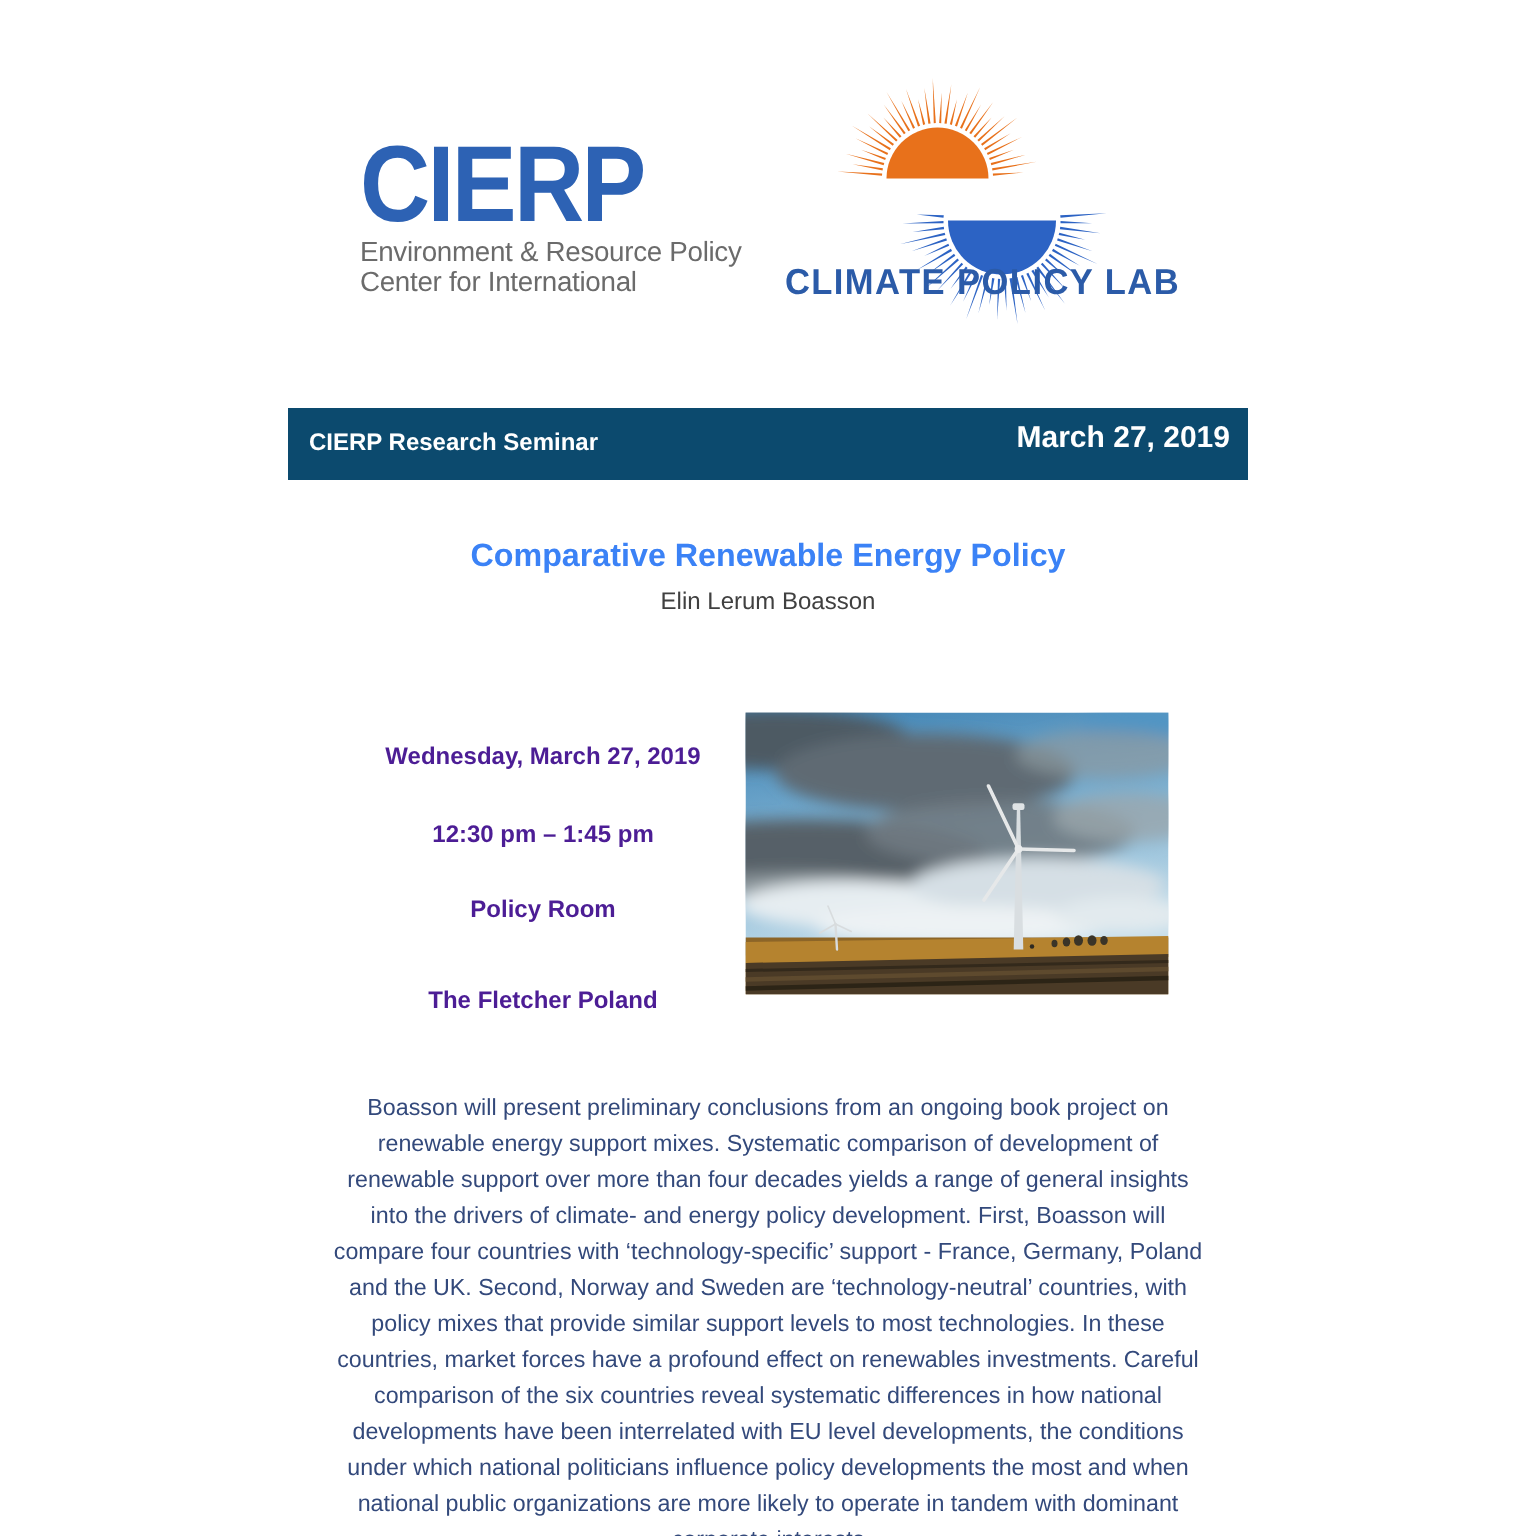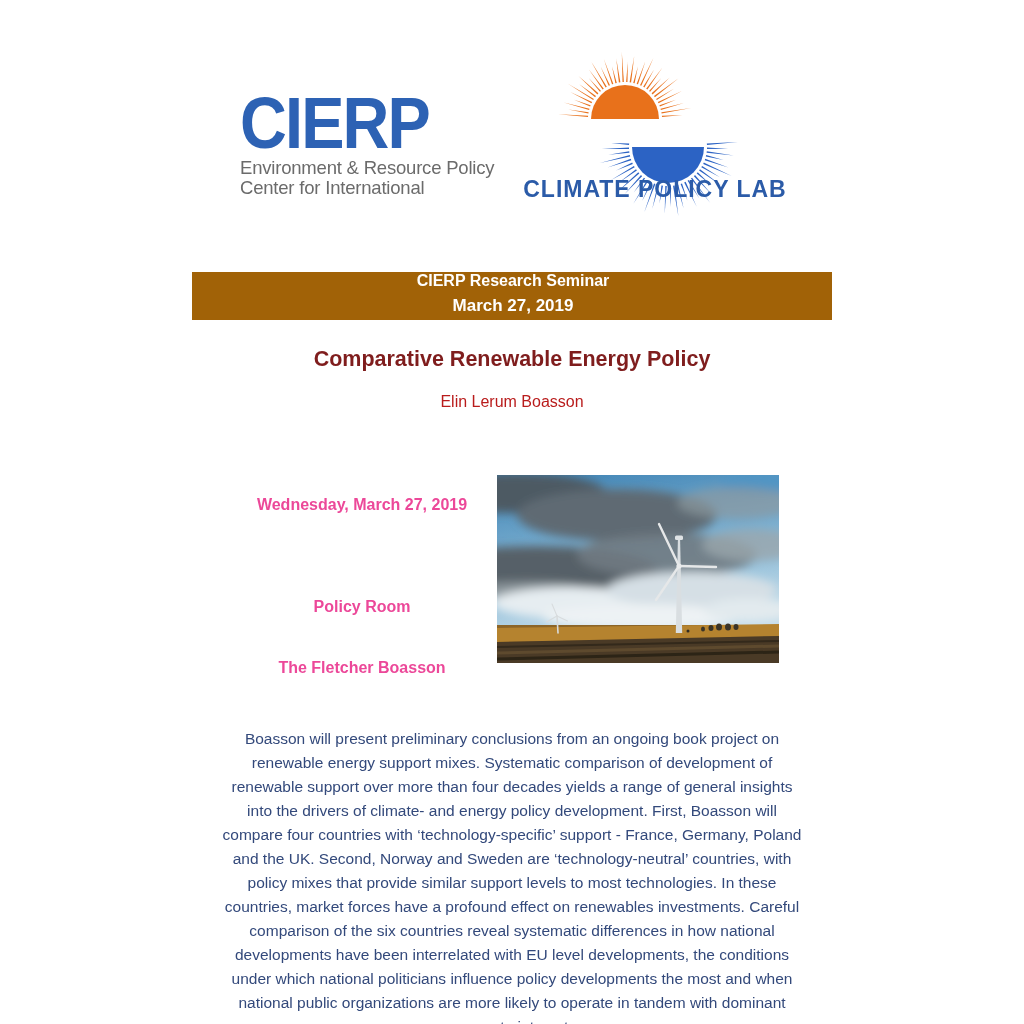--- a/index.html
+++ b/index.html
@@ -11,34 +11,34 @@
   .cierp-acronym{font-size:72px;font-weight:bold;letter-spacing:-2px;line-height:62px;
                  transform:scaleX(.9);transform-origin:left top;color:#2D62B4;}
   .cierp-sub{margin-top:4px;font-size:18.5px;line-height:20px;letter-spacing:-.2px;color:#6B6B6B;}
   .cpl-logo{position:absolute;left:510px;top:44px;width:290px;height:180px;}
   .cpl-svg{position:absolute;left:0;top:0;width:290px;height:180px;}
   .cpl-title{position:absolute;left:0;top:131px;width:290px;text-align:center;
              font-size:24px;letter-spacing:1px;color:#2B5BA8;font-weight:bold;
              transform:scaleX(.96);transform-origin:center;}
 
   
-  .banner{position:absolute;left:192px;top:272px;width:640px;height:48px;background:#a16207;
+  .banner{position:absolute;left:192px;top:272px;width:640px;height:48px;background:#0c4a6e;
           display:flex;align-items:center;justify-content:space-between;box-sizing:border-box;
-          padding:0 12px 0 14px;color:#ffffff;font-weight:bold;font-size:16px;flex-direction:column;}
-  .banner .date{transform:translateY(-4px);font-size:17px;}
-
-  
-  .event-title{position:absolute;left:192px;top:347px;width:640px;text-align:center;
-               font-size:21.5px;font-weight:bold;color:#7f1d1d;}
+          padding:0 12px 0 14px;color:#ffffff;font-weight:bold;font-size:16px;}
+  .banner .date{transform:translateY(-4px);font-size:20px;}
+
+  
+  .event-title{position:absolute;left:192px;top:358px;width:640px;text-align:center;
+               font-size:21.5px;font-weight:bold;color:#3b82f6;}
   .event-speaker{position:absolute;left:192px;top:393px;width:640px;text-align:center;
-                 font-size:16px;color:#b91c1c;}
+                 font-size:16px;color:#404040;}
 
   
   .detail{position:absolute;left:192px;width:340px;text-align:center;font-size:16px;
-          font-weight:bold;color:#ec4899;}
+          font-weight:bold;color:#4c1d95;}
   .d1{top:496px}.d2{top:548px}.d3{top:598px}.d4{top:659px}
 
   
   .photo{position:absolute;left:497px;top:475px;width:282px;height:188px;}
   .photo svg{display:block;width:282px;height:188px;}
 
   
   .body-text{position:absolute;left:204px;top:727px;width:616px;text-align:center;
              font-size:15.5px;line-height:24px;color:#33497B;white-space:pre-line;}
 </style>
@@ -135,22 +135,23 @@
 
   <div class="banner">
     <span>CIERP Research Seminar</span>
     <span class="date">March 27, 2019</span>
   </div>
 
   <div class="event-title">Comparative Renewable Energy Policy</div>
   <div class="event-speaker">Elin Lerum Boasson</div>
 
   <div class="detail d1">Wednesday, March 27, 2019</div>
+  <div class="detail d2">12:30 pm – 1:45 pm</div>
   <div class="detail d3">Policy Room</div>
-  <div class="detail d4">The Fletcher Boasson</div>
+  <div class="detail d4">The Fletcher Poland</div>
 
   <div class="photo">
     <svg viewBox="0 0 282 188" preserveAspectRatio="none">
       <defs>
         <linearGradient id="sky" x1="0" y1="0" x2="0.25" y2="1">
           <stop offset="0" stop-color="#3E83B5"></stop>
           <stop offset="0.55" stop-color="#7FB2D2"></stop>
           <stop offset="1" stop-color="#C2DCEA"></stop>
         </linearGradient>
         <filter id="blur" x="-40%" y="-40%" width="180%" height="180%">

